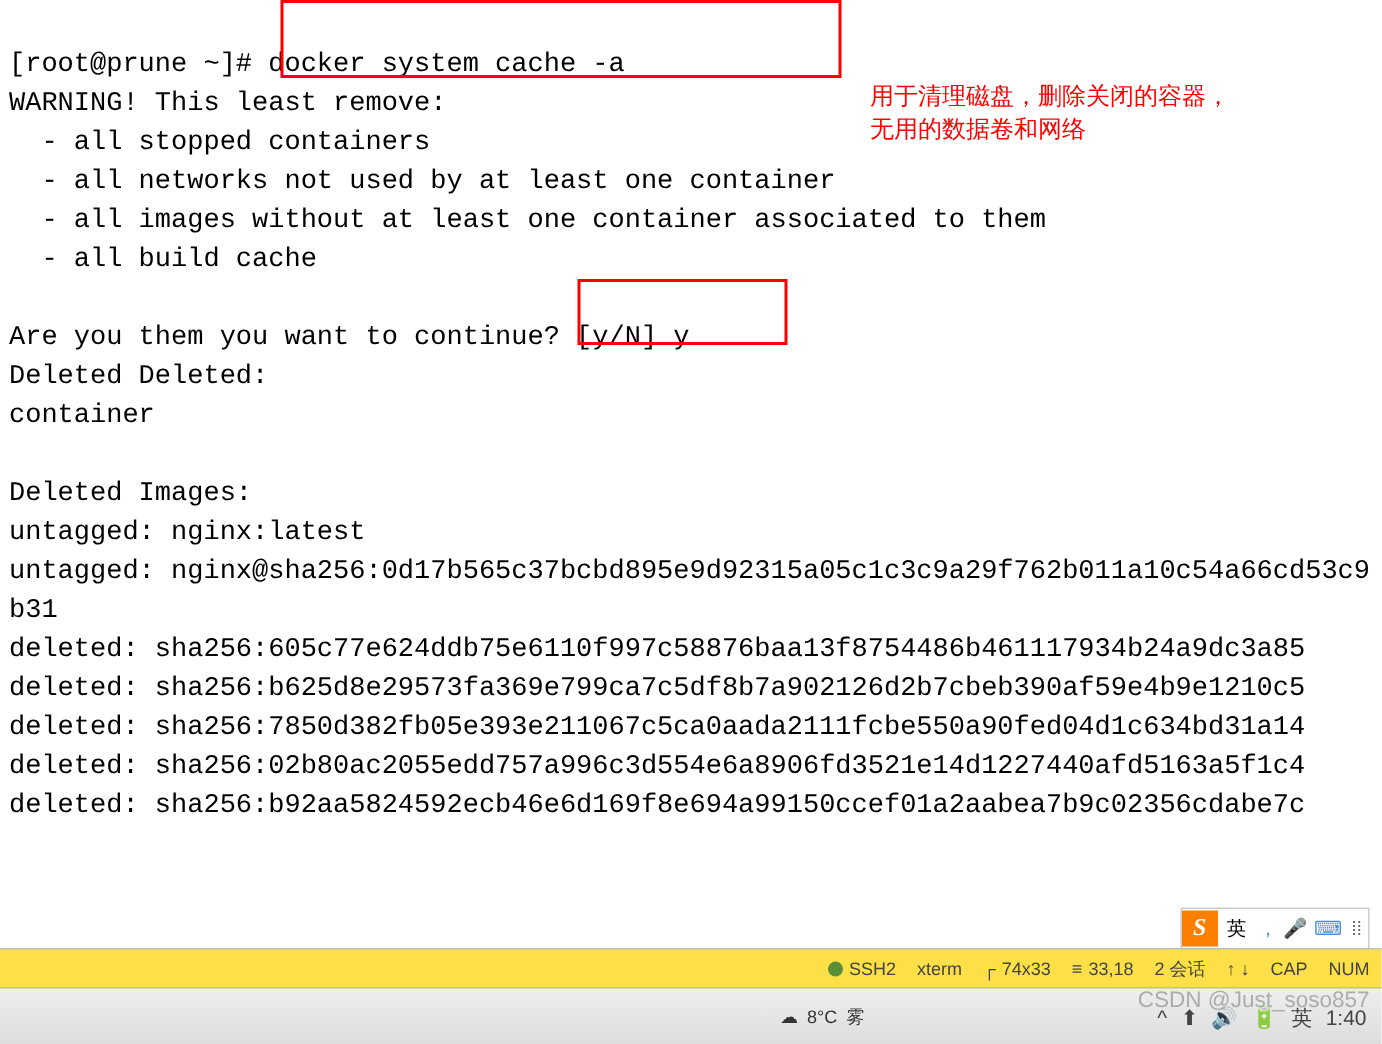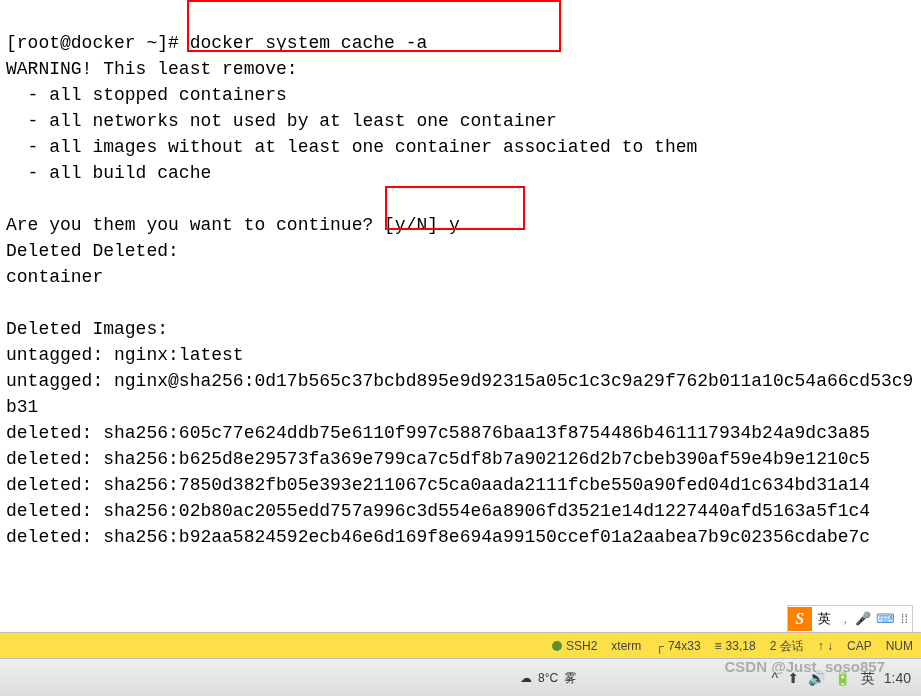--- a/index.html
+++ b/index.html
@@ -13,27 +13,27 @@
   .circ{width:10px;height:10px;border-radius:50%;background:#5a8f3a;}
   .ime-box{position:absolute;right:8px;bottom:63px;display:flex;align-items:center;background:#fff;border:1px solid #ccc;height:26px;font-family:"Microsoft YaHei",sans-serif;font-size:13px;}
   .ime-s{background:#ff8000;color:#fff;font-weight:bold;width:24px;height:24px;display:flex;align-items:center;justify-content:center;font-family:serif;font-style:italic;font-size:16px;}
   .ime-cn{padding:0 6px;}
   .ime-ic{color:#4a90d9;padding:0 2px;}
   .ime-grid{padding:0 4px;color:#666;}
   .taskbar{position:absolute;left:0;right:0;bottom:0;height:37px;background:linear-gradient(#eee,#ddd);border-top:1px solid #bbb;display:flex;align-items:center;font-family:"Microsoft YaHei",Arial,sans-serif;font-size:12px;color:#333;}
   .task-left{flex:0 0 auto;display:flex;align-items:center;padding-left:520px;gap:6px;}
   .tray{margin-left:auto;display:flex;align-items:center;gap:9px;padding-right:10px;color:#444;}
   .tray-ic{font-size:14px;}
-  .watermark{position:absolute;right:36px;bottom:16px;font-family:Arial,sans-serif;font-size:15px;color:rgba(120,120,120,0.55);pointer-events:none;font-weight:bold;}
+  .watermark{position:absolute;right:8px;bottom:16px;font-family:Arial,sans-serif;font-size:15px;color:rgba(120,120,120,0.55);pointer-events:none;}
 </style>
 </head>
 <body>
 
 <div class="terminal">
-<span class="line"><span>[root@docker ~]# </span><span>docker system cache -a</span></span>
+<span class="line"><span>[root@prune ~]# </span><span>docker system cache -a</span></span>
 <span class="line">WARNING! This least remove:</span>
 <span class="line">  - all stopped containers</span>
 <span class="line">  - all networks not used by at least one container</span>
 <span class="line">  - all images without at least one container associated to them</span>
 <span class="line">  - all build cache</span>
 <span class="line"> </span>
 <span class="line"><span>Are you them you want to continue? [y/N] </span><span>y</span></span>
 <span class="line">Deleted Deleted:</span>
 <span class="line">container</span>
 <span class="line"> </span>
@@ -43,20 +43,22 @@
 <span class="line">b31</span>
 <span class="line">deleted: sha256:605c77e624ddb75e6110f997c58876baa13f8754486b461117934b24a9dc3a85</span>
 <span class="line">deleted: sha256:b625d8e29573fa369e799ca7c5df8b7a902126d2b7cbeb390af59e4b9e1210c5</span>
 <span class="line">deleted: sha256:7850d382fb05e393e211067c5ca0aada2111fcbe550a90fed04d1c634bd31a14</span>
 <span class="line">deleted: sha256:02b80ac2055edd757a996c3d554e6a8906fd3521e14d1227440afd5163a5f1c4</span>
 <span class="line">deleted: sha256:b92aa5824592ecb46e6d169f8e694a99150ccef01a2aabea7b9c02356cdabe7c</span>
 </div>
 
   <div class="cmd-box"></div>
   <div class="yn-box"></div>
+  <div class="annot">用于清理磁盘，删除关闭的容器，
+无用的数据卷和网络</div>
 </div>
 
 <div class="ime-box">
   <div class="ime-s">S</div>
   <div class="ime-cn">英</div>
   <div class="ime-ic">，</div>
   <div class="ime-ic">🎤</div>
   <div class="ime-ic">⌨</div>
   <div class="ime-grid">⁞⁞</div>
 </div>

